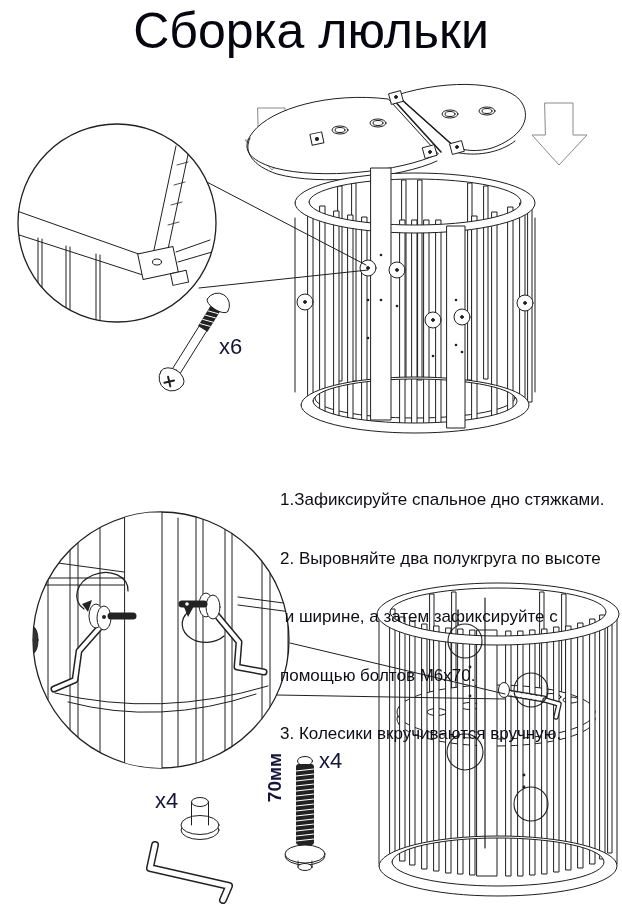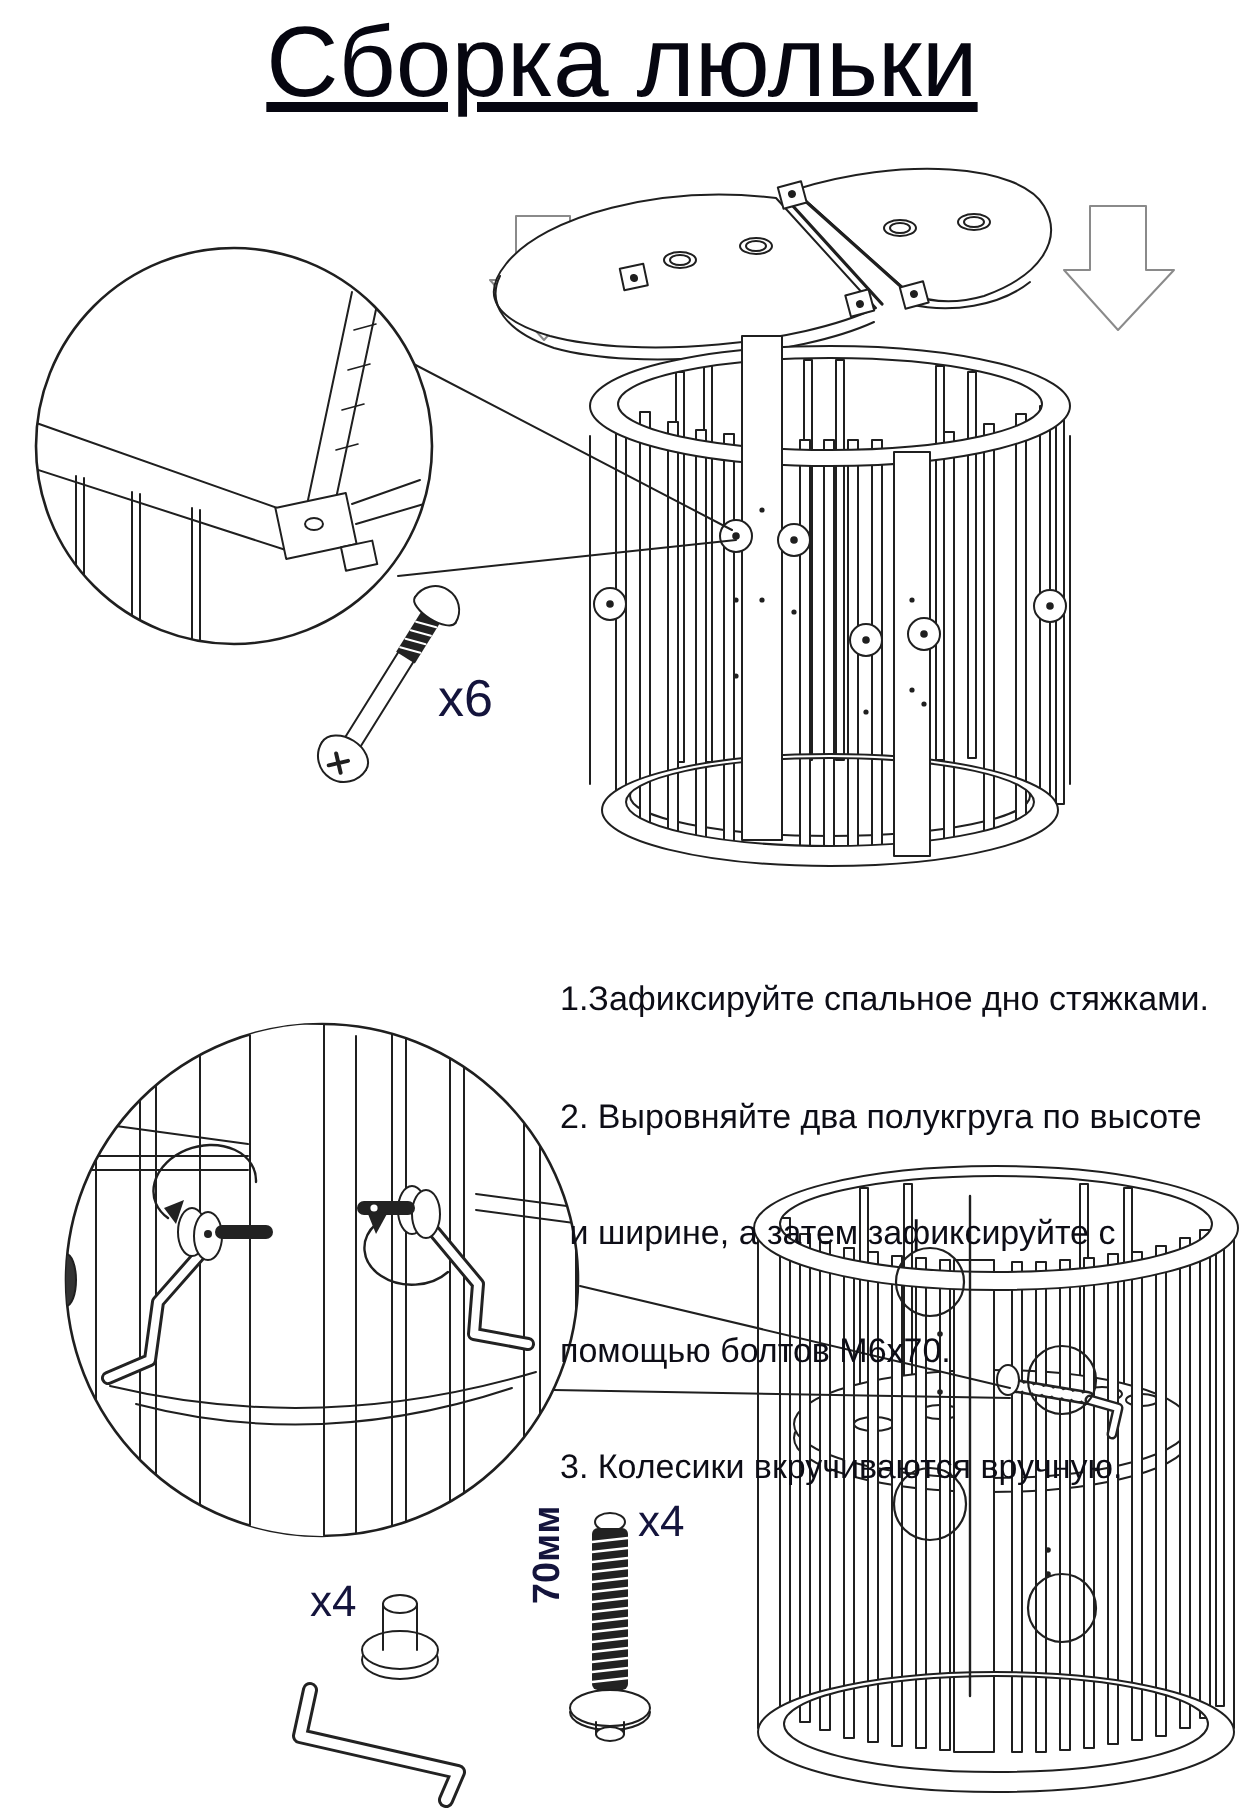--- a/index.html
+++ b/index.html
@@ -1,23 +1,23 @@
 <!DOCTYPE html>
 <html><head>
 <meta charset="utf-8">
 <style>
   html,body{margin:0;padding:0;background:#ffffff;}
   .page{position:relative;width:622px;height:904px;background:#fff;overflow:hidden;
         font-family:"Liberation Sans", sans-serif;color:#101018;}
   .title{position:absolute;left:0;top:2px;width:622px;text-align:center;
-         font-size:50px;font-weight:400;letter-spacing:0;color:#060610;text-decoration:underline;}
+         font-size:50px;font-weight:400;letter-spacing:0;color:#060610;}
   .art{position:absolute;left:0;top:0;width:622px;height:904px;}
   .instructions{position:absolute;left:280px;top:451px;width:345px;
                 font-size:17px;line-height:19.5px;white-space:pre;color:#0d0d16;}
-  .qty{position:absolute;font-size:26px;color:#14143c;}
+  .qty{position:absolute;font-size:22px;color:#14143c;}
   .qty.small{font-size:22px;}
   .dim-rot{position:absolute;left:241px;top:768px;width:64px;height:19px;
            font-size:19px;font-weight:700;color:#14143c;text-align:center;
            transform:rotate(-90deg);transform-origin:50% 50%;}
   svg *{vector-effect:non-scaling-stroke;}
 </style>
 </head>
 <body>
 
 <div class="page">

